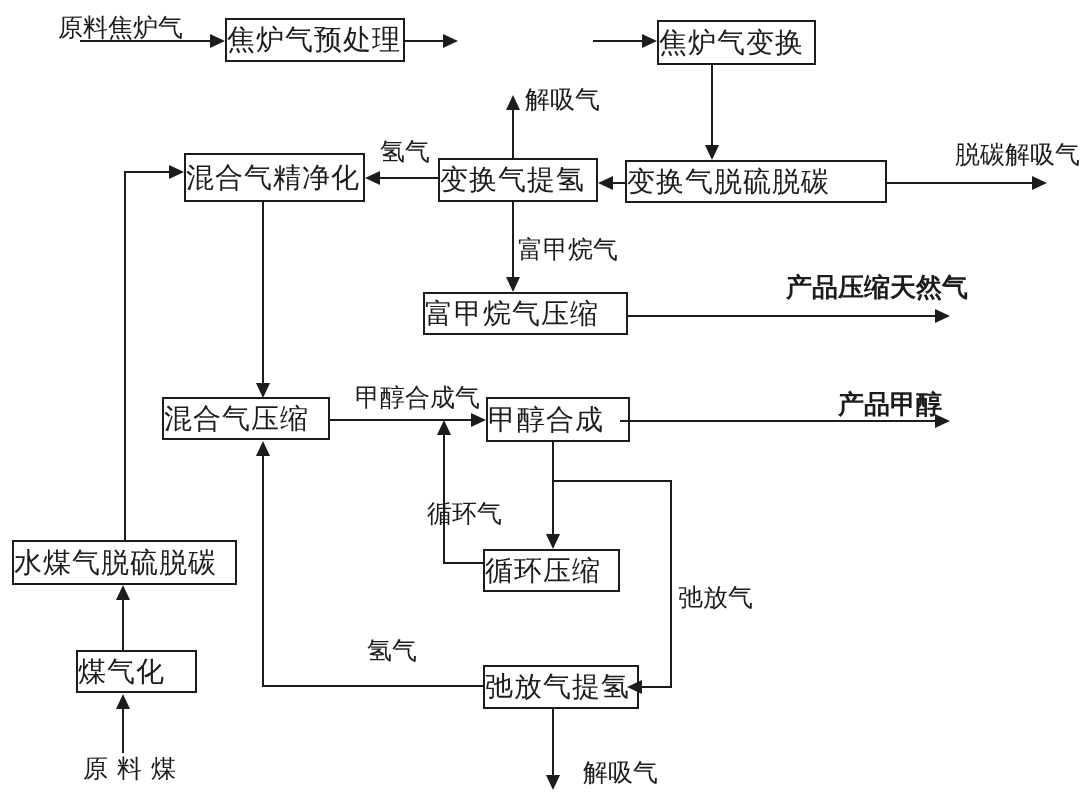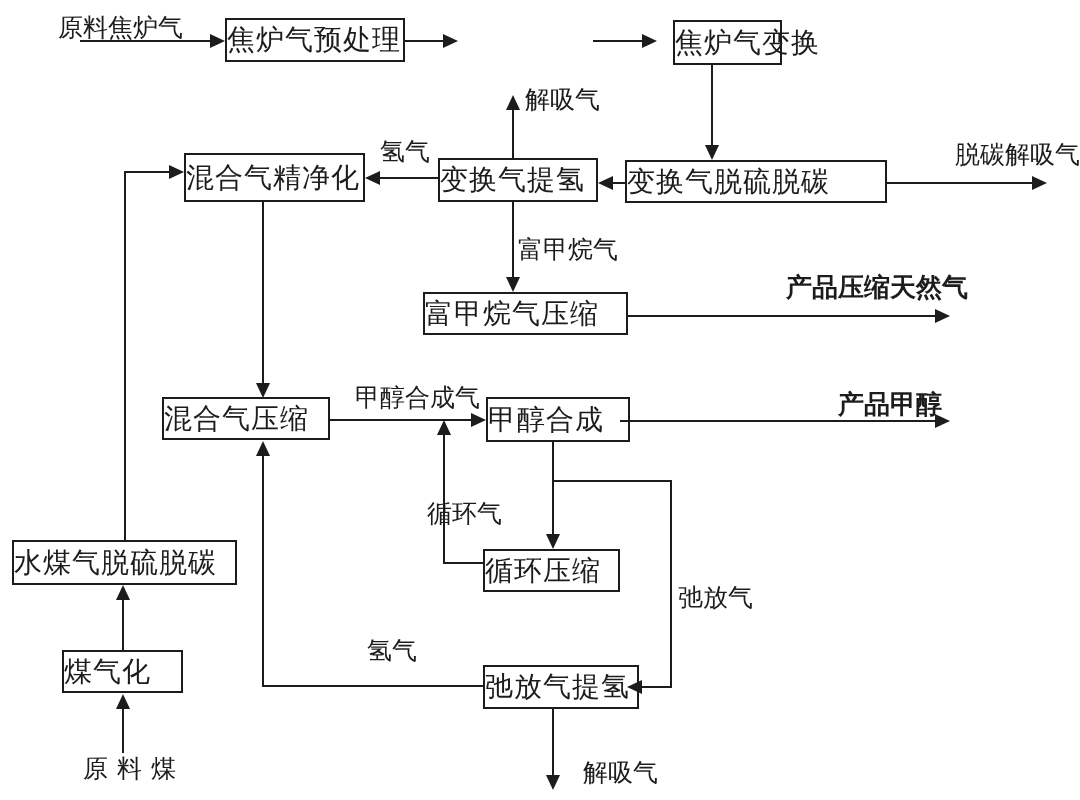--- a/index.html
+++ b/index.html
@@ -24,21 +24,21 @@
   .ah-d{border-width:15px 7px 0 7px;border-color:#1c1c1c transparent transparent transparent;}
 </style>
 </head>
 <body>
 
 <div class="stage">
 
   <div class="box" style="left:225px;top:18px;width:180px;height:44px">
     <span>焦炉气预处理</span>
   </div>
-  <div class="box" style="left:673px;top:20px;width:109px;height:45px">
+  <div class="box" style="left:657px;top:20px;width:159px;height:45px">
     <span>焦炉气变换</span>
   </div>
   <div class="box" style="left:184px;top:153px;width:181px;height:49px">
     <span>混合气精净化</span>
   </div>
   <div class="box" style="left:438px;top:158px;width:160px;height:44px">
     <span>变换气提氢</span>
   </div>
   <div class="box" style="left:625px;top:160px;width:262px;height:43px">
     <span>变换气脱硫脱碳</span>
@@ -51,21 +51,21 @@
   </div>
   <div class="box" style="left:486px;top:397px;width:144px;height:45px">
     <span>甲醇合成</span>
   </div>
   <div class="box" style="left:483px;top:549px;width:137px;height:43px">
     <span>循环压缩</span>
   </div>
   <div class="box" style="left:12px;top:540px;width:225px;height:45px">
     <span>水煤气脱硫脱碳</span>
   </div>
-  <div class="box" style="left:62px;top:650px;width:121px;height:43px">
+  <div class="box" style="left:76px;top:650px;width:121px;height:43px">
     <span>煤气化</span>
   </div>
   <div class="box" style="left:483px;top:665px;width:156px;height:44px">
     <span>弛放气提氢</span>
   </div>
 
   <div class="flabel" style="left:58px;top:14px">原料焦炉气</div>
   <div class="flabel" style="left:525px;top:86px">解吸气</div>
   <div class="flabel" style="left:380px;top:138px">氢气</div>
   <div class="flabel" style="left:955px;top:141px">脱碳解吸气</div>

